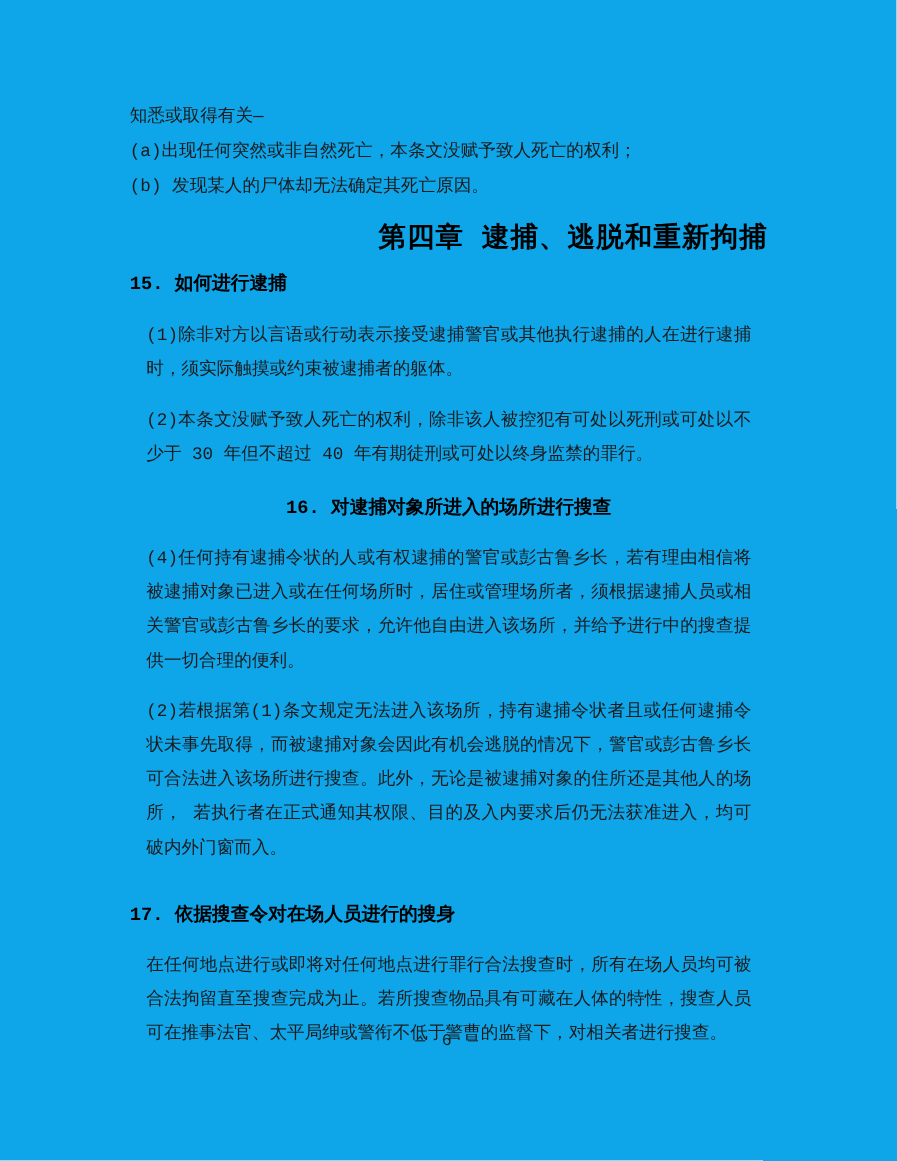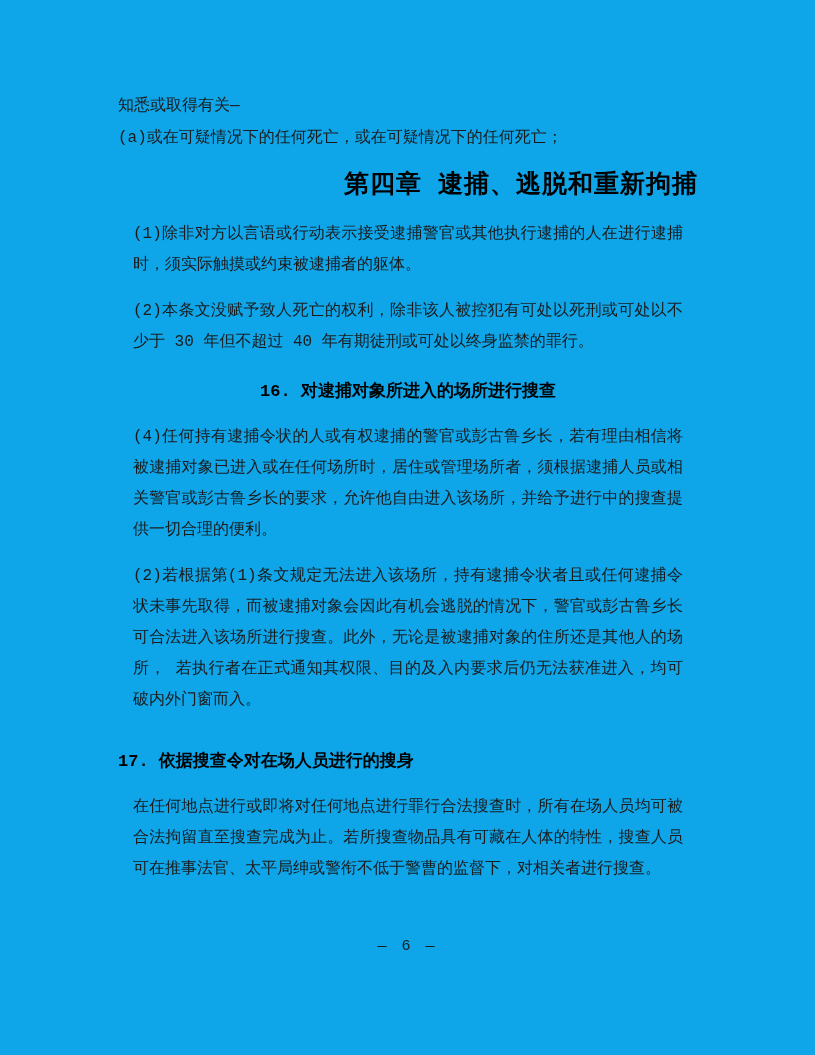--- a/index.html
+++ b/index.html
@@ -65,24 +65,26 @@
     color: #1b1b1b;
   }
 </style>
 </head>
 <body>
 
 <div class="page">
   <div class="content">
 
     <p class="line">知悉或取得有关—</p>
-    <p class="line">(a)或在可疑情况下的任何死亡，或在可疑情况下的任何死亡；</p>
+    <p class="line">(a)出现任何突然或非自然死亡，本条文没赋予致人死亡的权利；</p>
+    <p class="line">(b) 发现某人的尸体却无法确定其死亡原因。</p>
 
     <h1 class="chapter-title">第四章 逮捕、逃脱和重新拘捕</h1>
 
+    <h2 class="section-heading">15. 如何进行逮捕</h2>
     <p class="para">(1)除非对方以言语或行动表示接受逮捕警官或其他执行逮捕的人在进行逮捕时，须实际触摸或约束被逮捕者的躯体。</p>
     <p class="para">(2)本条文没赋予致人死亡的权利，除非该人被控犯有可处以死刑或可处以不少于 30 年但不超过 40 年有期徒刑或可处以终身监禁的罪行。</p>
 
     <h2 class="section-heading gap-md">16. 对逮捕对象所进入的场所进行搜查</h2>
     <p class="para">(4)任何持有逮捕令状的人或有权逮捕的警官或彭古鲁乡长，若有理由相信将被逮捕对象已进入或在任何场所时，居住或管理场所者，须根据逮捕人员或相关警官或彭古鲁乡长的要求，允许他自由进入该场所，并给予进行中的搜查提供一切合理的便利。</p>
     <p class="para">(2)若根据第(1)条文规定无法进入该场所，持有逮捕令状者且或任何逮捕令状未事先取得，而被逮捕对象会因此有机会逃脱的情况下，警官或彭古鲁乡长可合法进入该场所进行搜查。此外，无论是被逮捕对象的住所还是其他人的场所， 若执行者在正式通知其权限、目的及入内要求后仍无法获准进入，均可破内外门窗而入。</p>
 
     <h2 class="section-heading gap-lg">17. 依据搜查令对在场人员进行的搜身</h2>
     <p class="para">在任何地点进行或即将对任何地点进行罪行合法搜查时，所有在场人员均可被合法拘留直至搜查完成为止。若所搜查物品具有可藏在人体的特性，搜查人员可在推事法官、太平局绅或警衔不低于警曹的监督下，对相关者进行搜查。</p>
 

